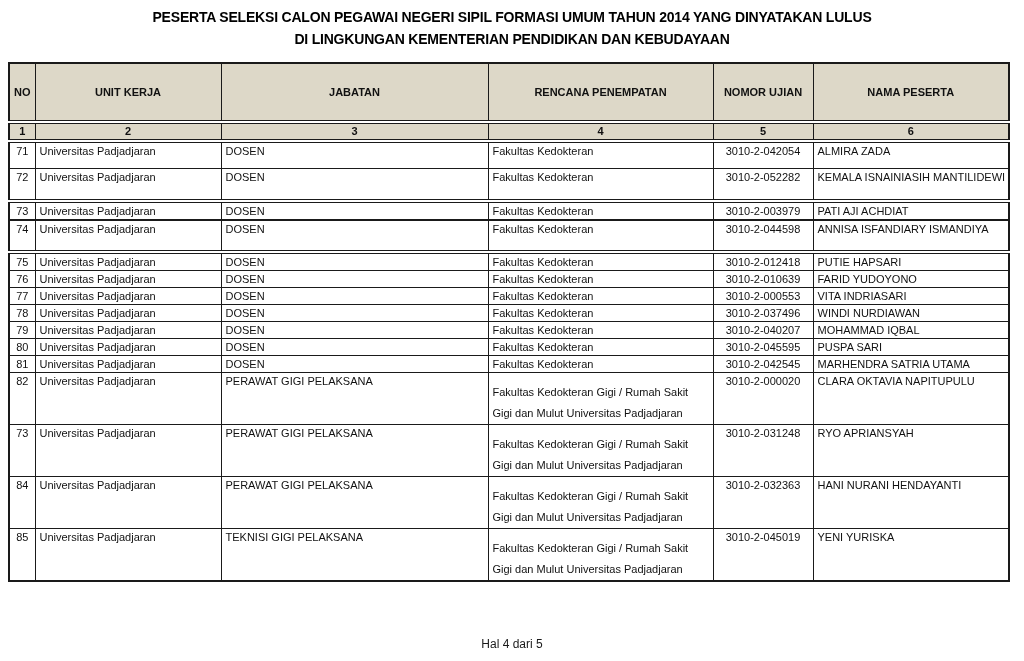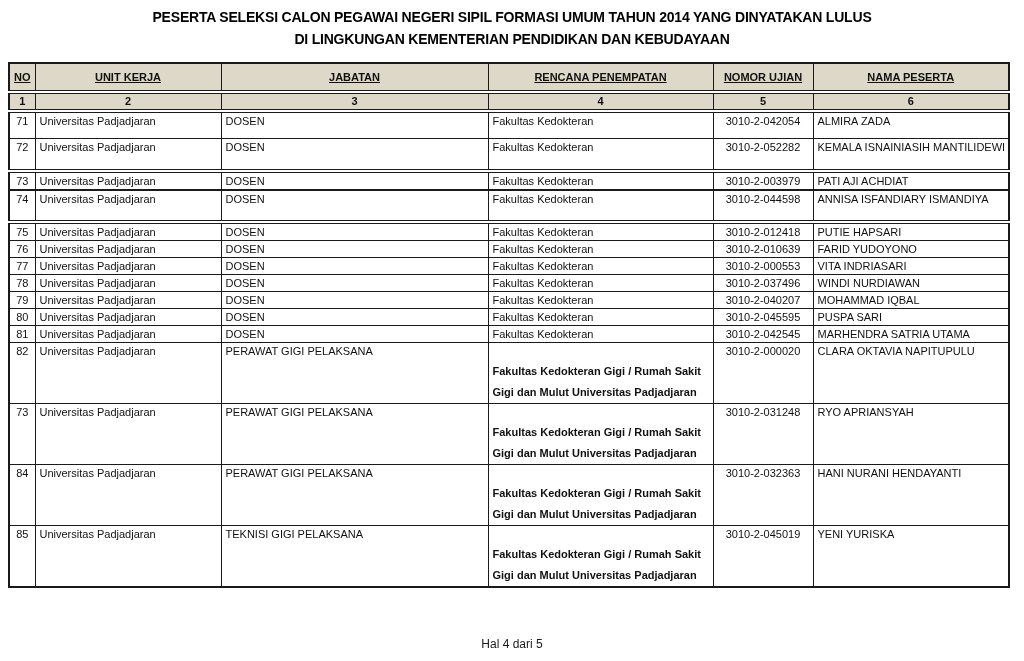--- a/index.html
+++ b/index.html
@@ -38,37 +38,36 @@
     vertical-align: top;
     overflow: hidden;
     line-height: 15px;
   }
   thead th.col-header {
     height: 24px;
     vertical-align: middle;
     text-align: center;
     font-weight: bold;
     border-bottom: 4px double #1a1a1a;
-    padding: 1px 2px;
-    text-decoration: underline;
+    padding: 16px 2px;
   }
   tr.num-row td {
     height: 13px;
     vertical-align: middle;
     text-align: center;
     font-weight: bold;
     border-bottom: 4px double #1a1a1a;
     padding: 0 2px;
   }
   td.c-no  { text-align: center; padding: 1px 1px 0 1px; }
   td.c-nom { text-align: center; }
   td.c-nama { white-space: nowrap; }
   tr.double-bottom td { border-bottom: 4px double #1a1a1a; }
   tr.thick-bottom  td { border-bottom: 2px solid  #1a1a1a; }
-  tr.row-tall td.c-ren { line-height: 21px; padding-top: 18px; font-weight: bold; }
+  tr.row-tall td.c-ren { line-height: 21px; padding-top: 9px; }
   .page-footer {
     position: absolute;
     top: 637px;
     left: 0;
     width: 100%;
     text-align: center;
     font-size: 12px;
     color: #1a1a1a;
   }
 </style>

